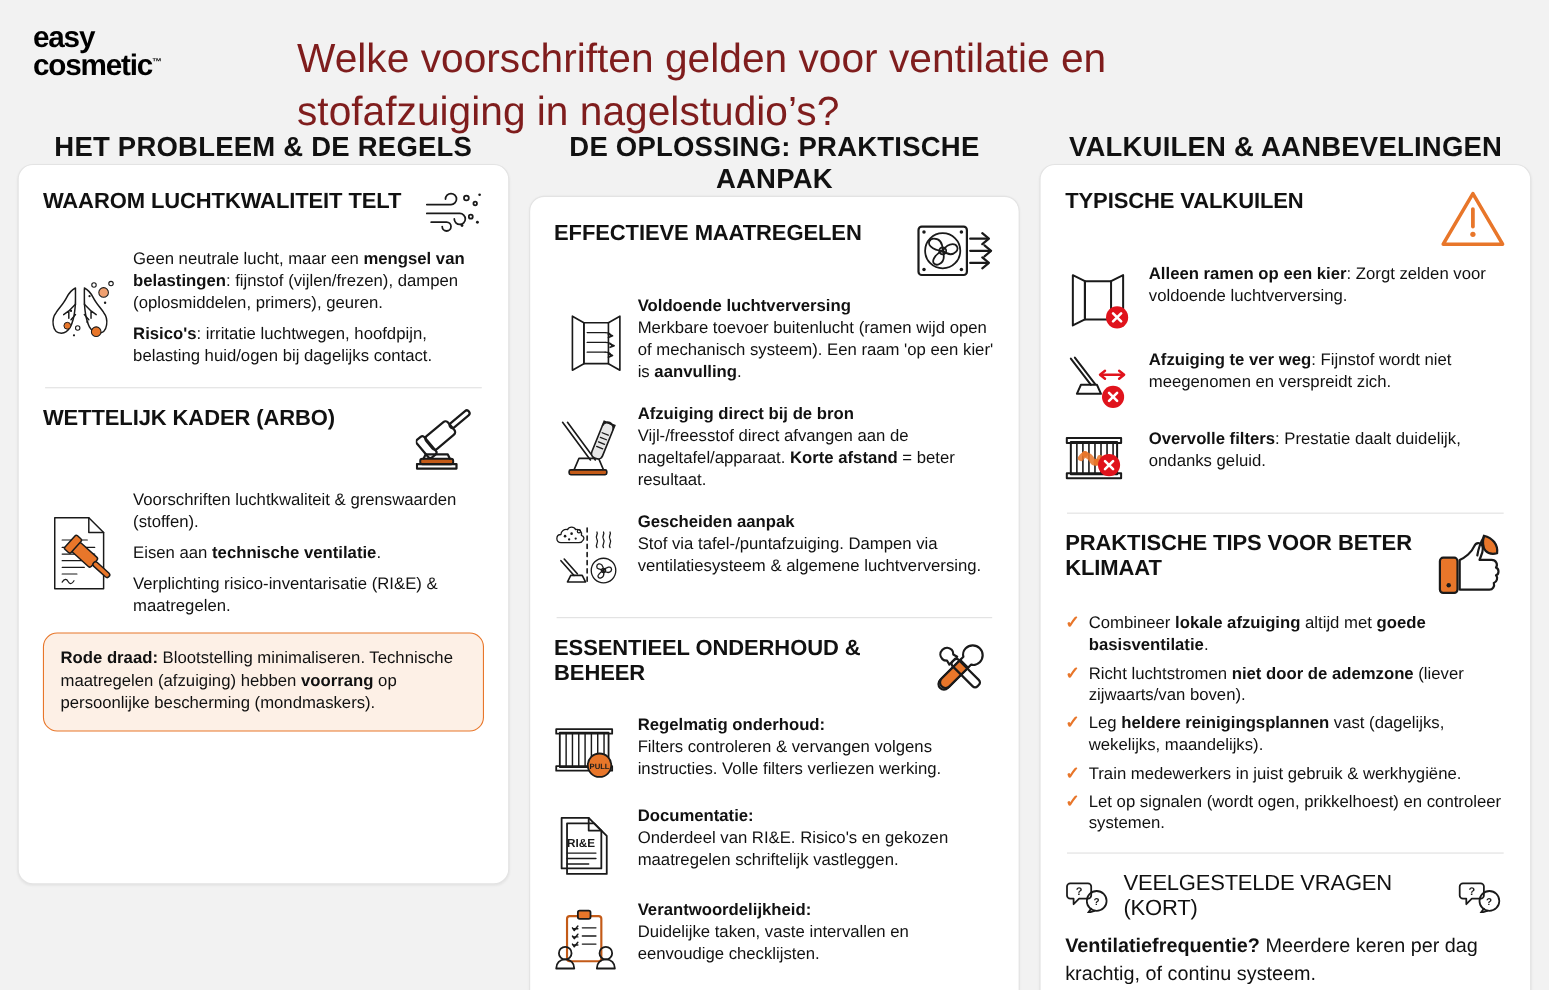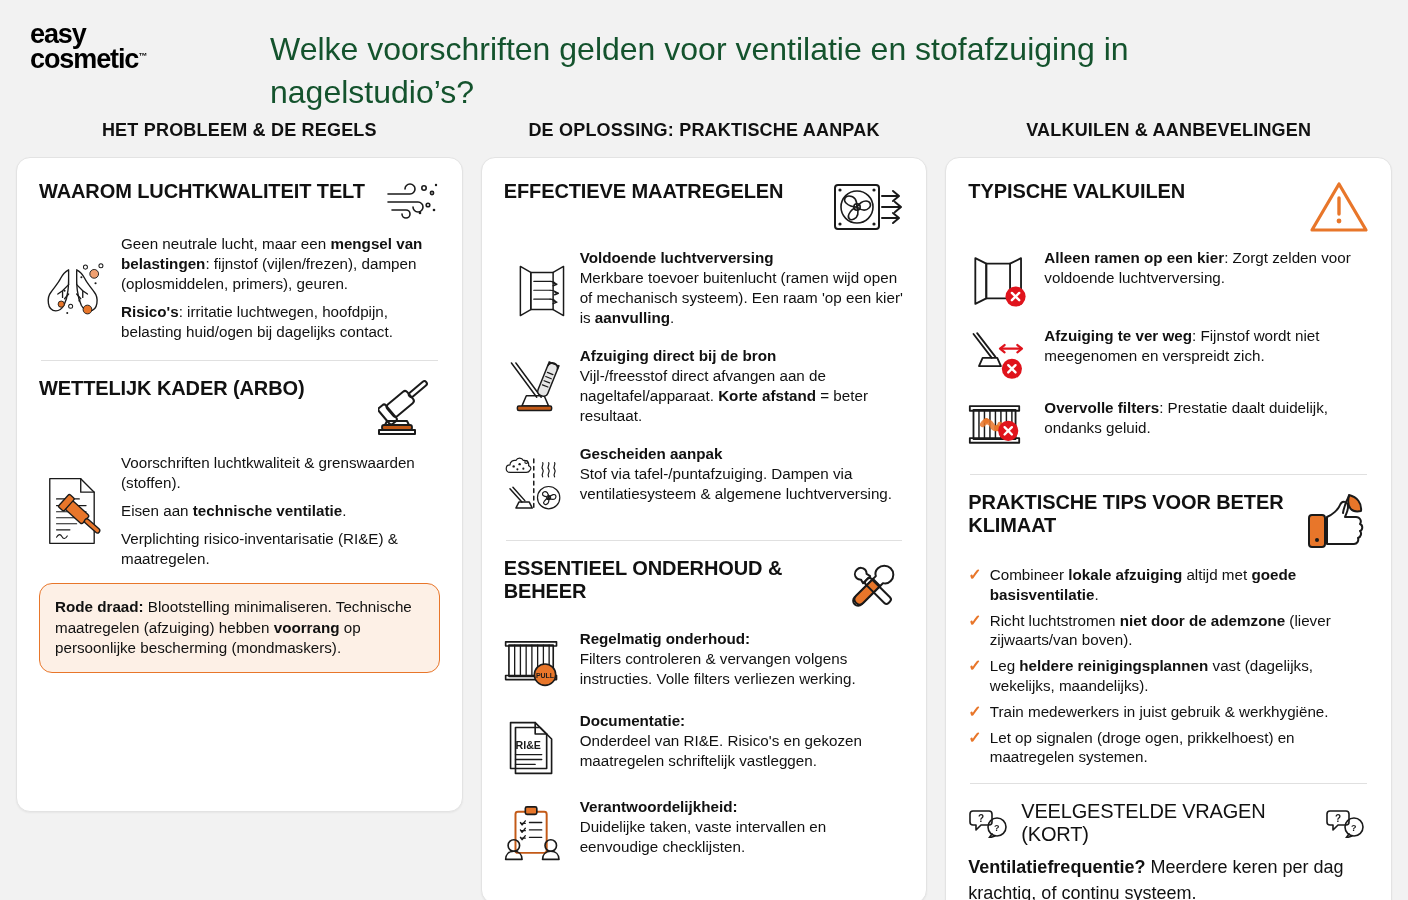--- a/index.html
+++ b/index.html
@@ -16,31 +16,31 @@
   .header { display: flex; align-items: flex-start; padding: 16px 0 0 0; height: 120px; }
   .logo {
     width: 270px; flex: 0 0 270px;
     padding-left: 30px; padding-top: 6px;
     font-weight: 800; font-size: 27px; line-height: 0.94;
     letter-spacing: -1.1px; color: #000;
   }
   .logo .l2 { position: relative; display: inline-block; }
   .logo .tm { font-size: 9px; font-weight: 700; vertical-align: 9px; letter-spacing: 0; }
   .headline {
-    font-size: 32px; font-weight: 400; line-height: 1.33;
-    color: #14532d; padding-top: 12px; max-width: 930px;
+    font-size: 37px; font-weight: 400; line-height: 1.33;
+    color: #7f1d1d; padding-top: 12px; max-width: 930px;
   }
 
   
   .columns { display: flex; gap: 18px; padding: 0 16px; }
   .col { flex: 1 1 0; min-width: 0; }
   .col-title {
-    text-align: center; font-size: 18px; font-weight: 700;
+    text-align: center; font-size: 25px; font-weight: 700;
     letter-spacing: 0.2px; color: #111;
-    margin-bottom: 16px; text-transform: uppercase;
+    text-transform: uppercase;
   }
   .card {
     background: #fff; border: 1px solid #e3e3e3; border-radius: 14px;
     padding: 22px 22px 20px 22px;
     box-shadow: 0 1px 2px rgba(0,0,0,0.05);
     min-height: 655px;
   }
 
   .sec-head {
     display: flex; align-items: flex-start; justify-content: space-between;
@@ -440,21 +440,21 @@
           <div class="check-item">
             <span class="ck">✓</span>
             <span><span>Leg </span><b>heldere reinigingsplannen</b><span> vast (dagelijks, wekelijks, maandelijks).</span></span>
           </div>
           <div class="check-item">
             <span class="ck">✓</span>
             <span>Train medewerkers in juist gebruik &amp; werkhygiëne.</span>
           </div>
           <div class="check-item">
             <span class="ck">✓</span>
-            <span>Let op signalen (droge ogen, prikkelhoest) en maatregelen systemen.</span>
+            <span>Let op signalen (wordt ogen, prikkelhoest) en controleer systemen.</span>
           </div>
         </div>
 
         <div class="divider"></div>
 
         <div class="faq-head">
           <span>
             <svg width="44" height="30" viewBox="0 0 44 30">
               <path class="st-thin" d="M5 3h16a3 3 0 0 1 3 3v8a3 3 0 0 1-3 3h-8l-5 5v-5H5a3 3 0 0 1-3-3V6a3 3 0 0 1 3-3z" fill="#fff"></path>
               <text x="10" y="14" font-family="Liberation Sans, sans-serif" font-size="10" font-weight="700" fill="#1a1a1a">?</text>

